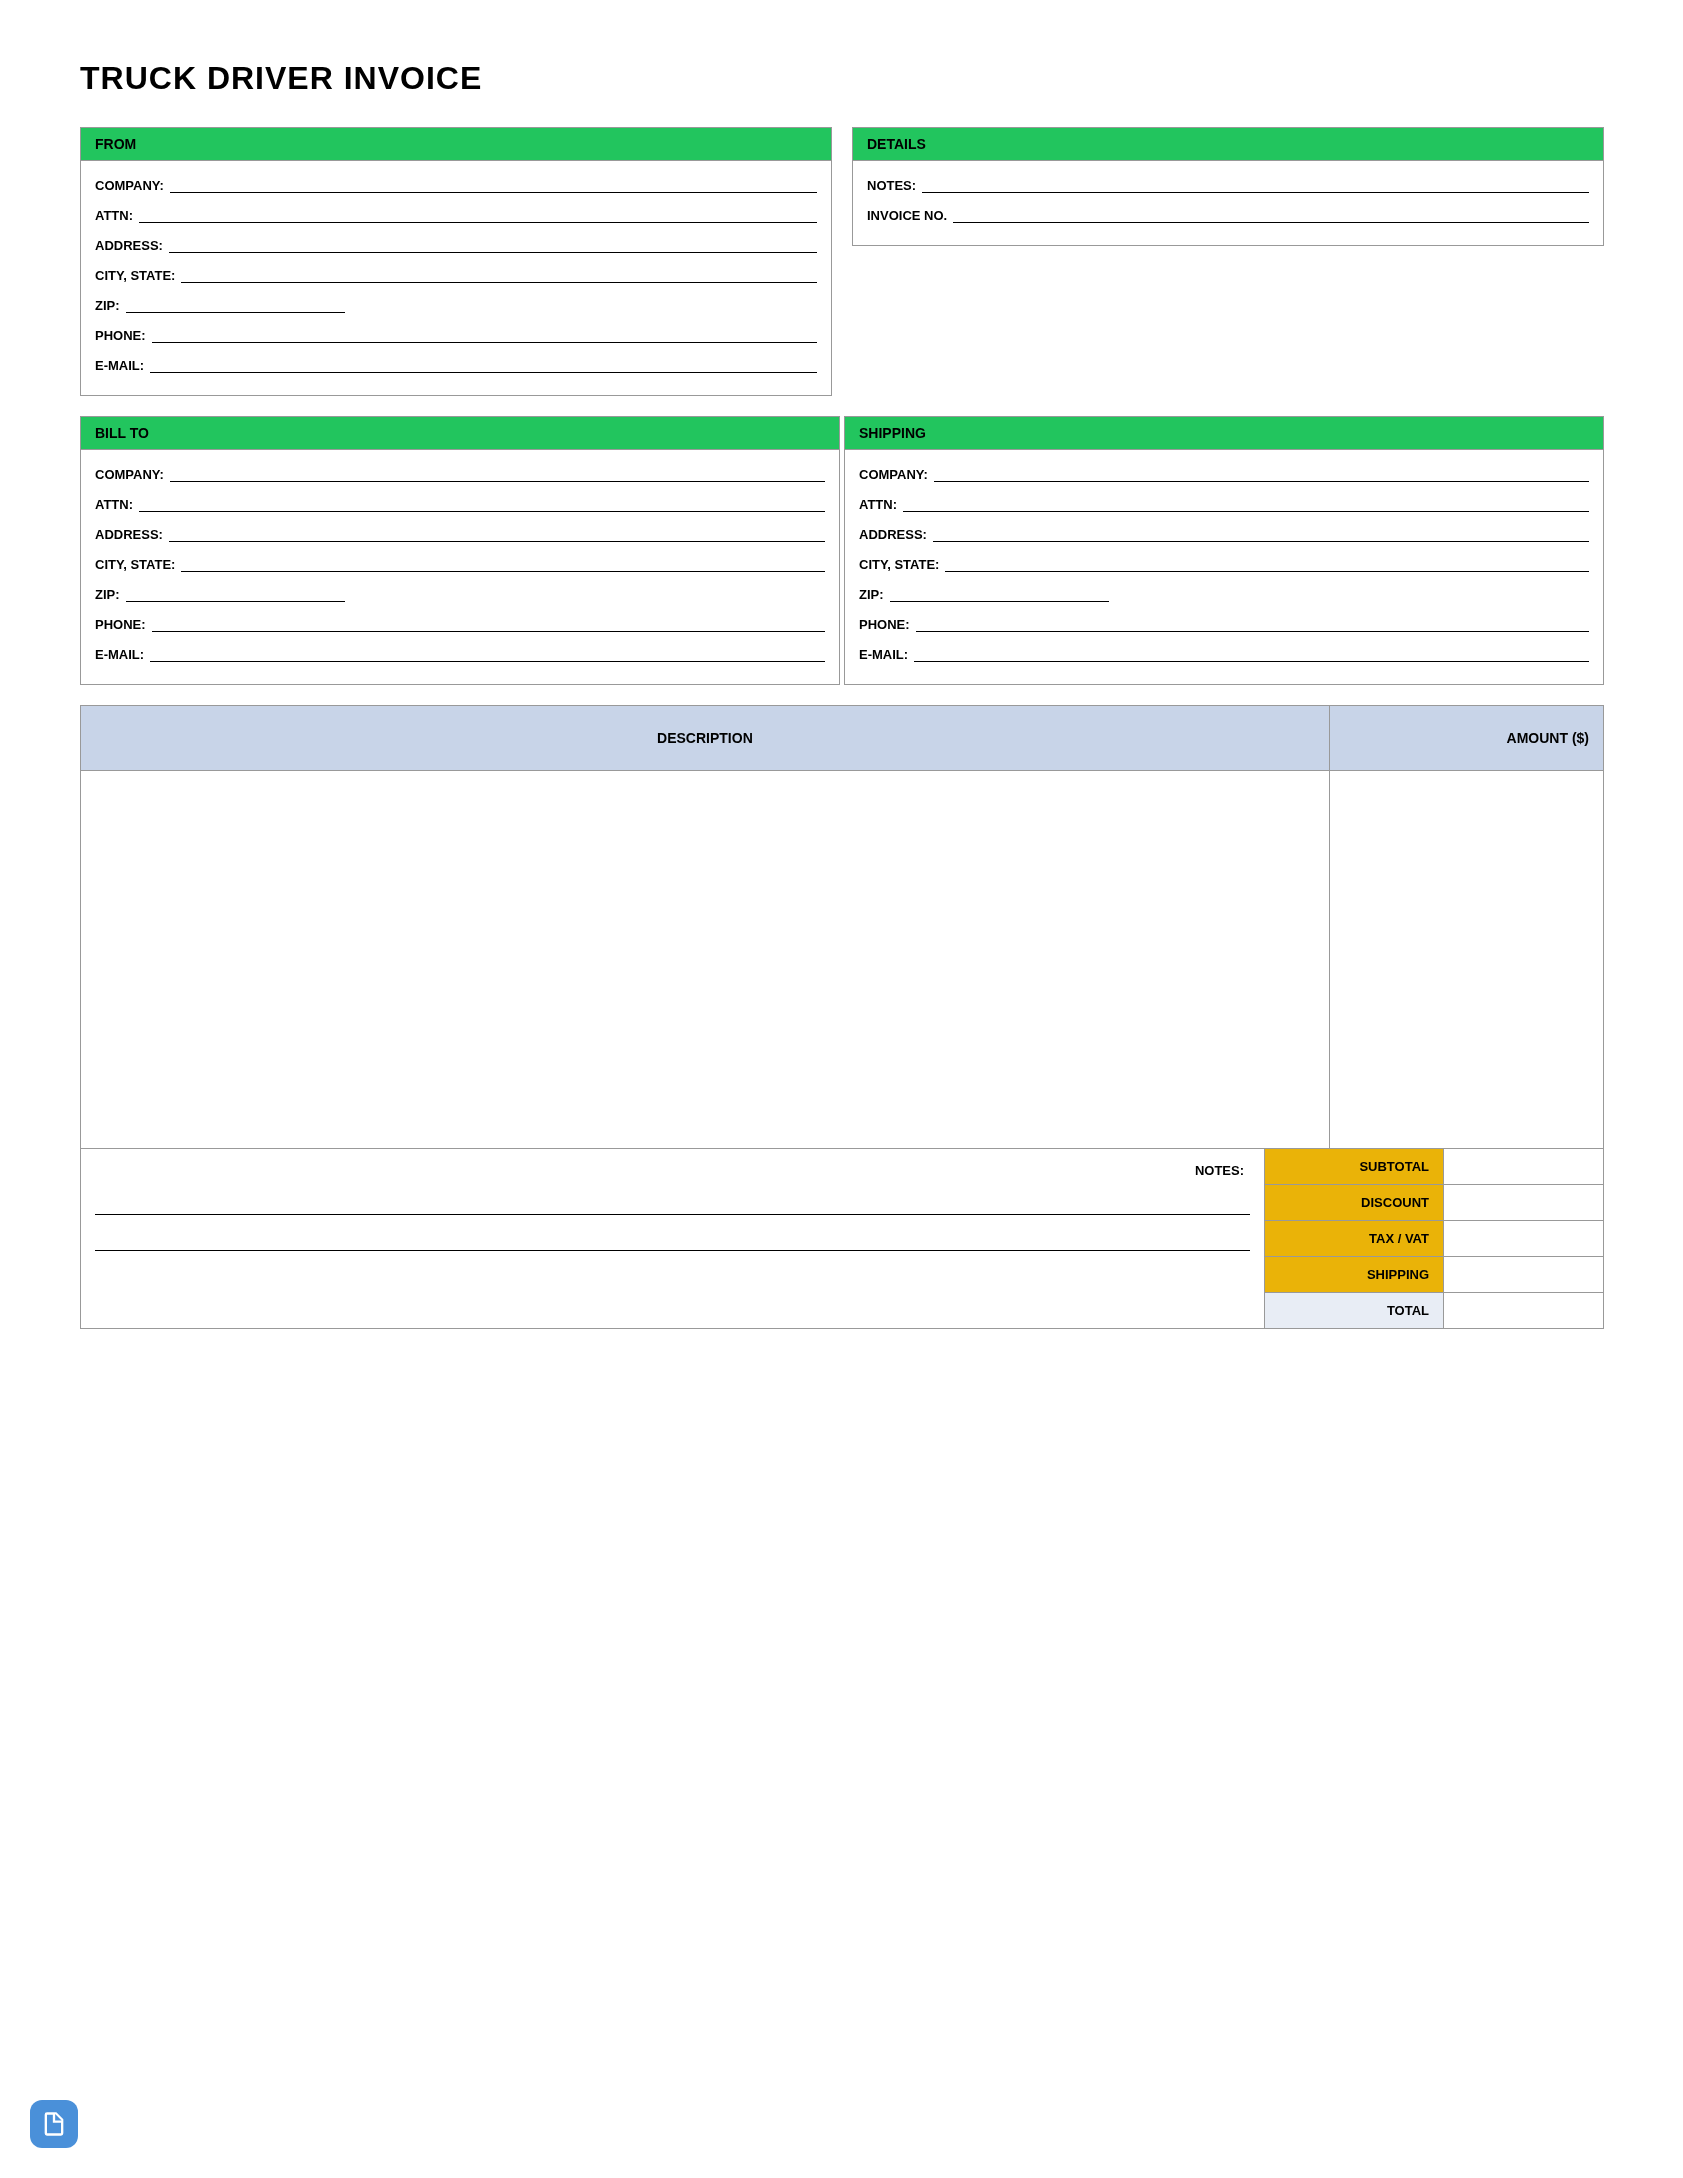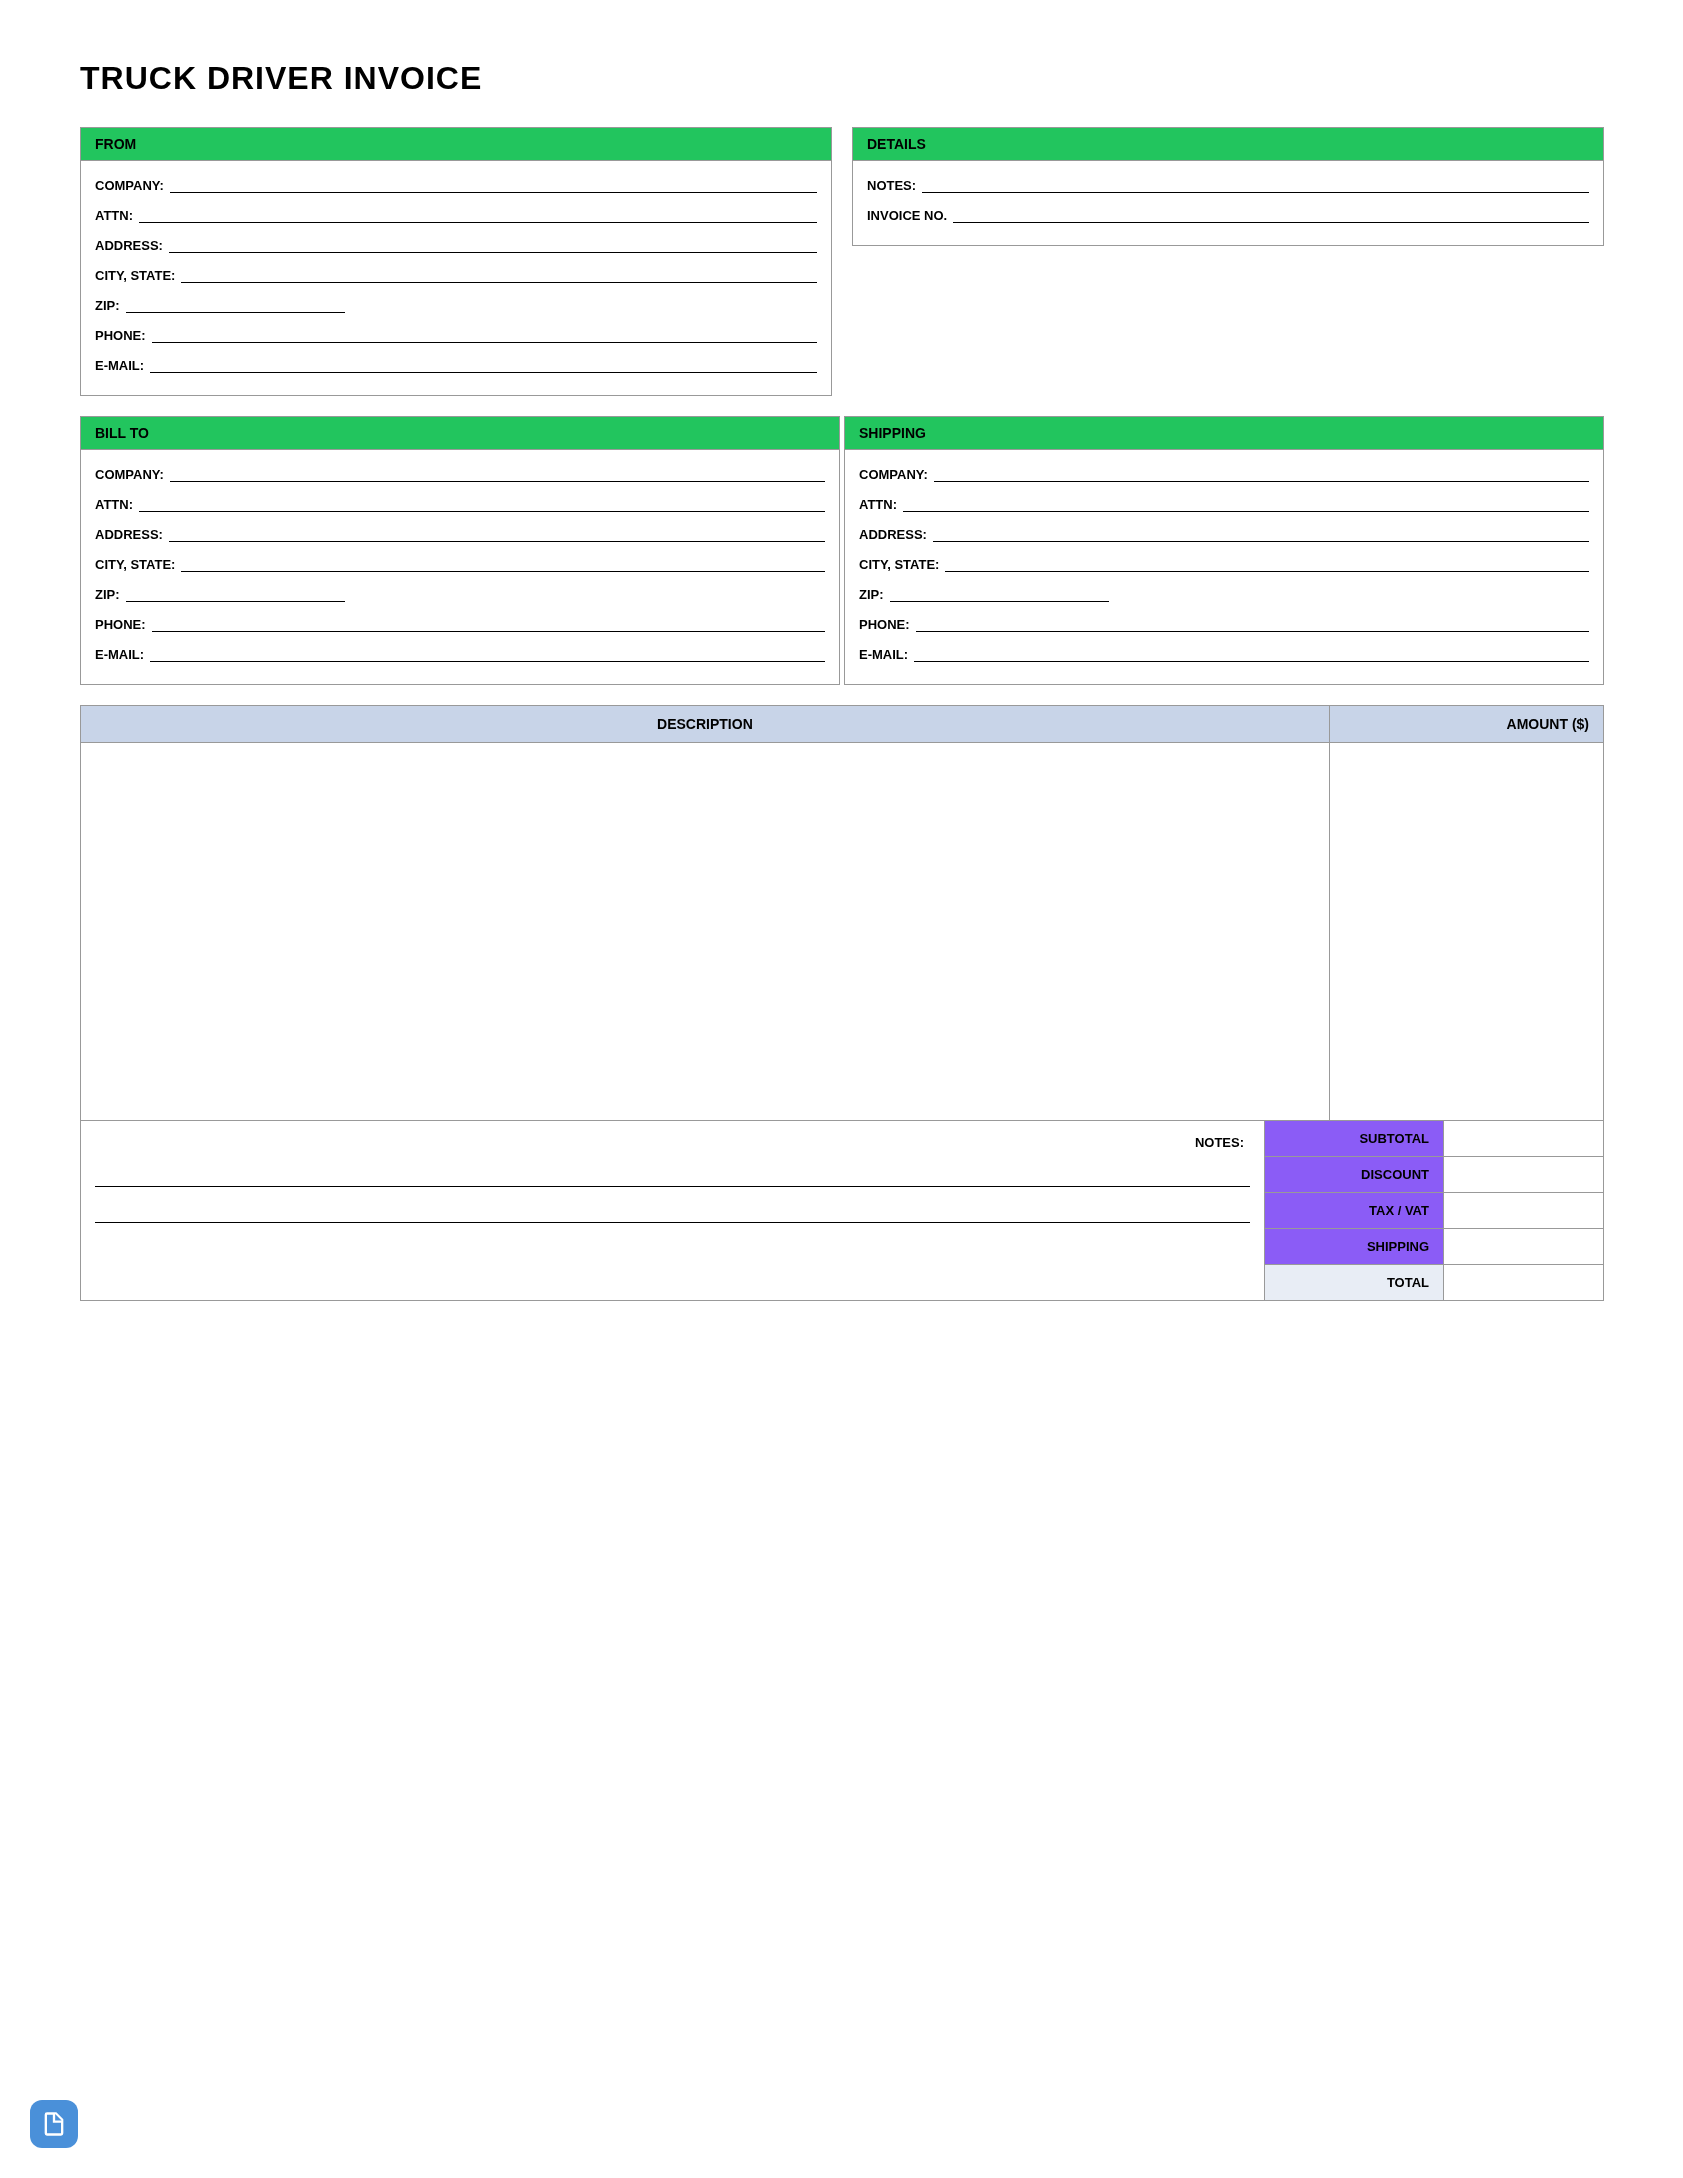--- a/index.html
+++ b/index.html
@@ -90,21 +90,21 @@
     
     .description-table {
       width: 100%;
       border-collapse: collapse;
       margin-bottom: 0;
     }
 
     .description-table th {
       background-color: #c8d4e8;
       border: 1px solid #999;
-      padding: 10px 14px;
+      padding: 24px 14px;
       font-weight: bold;
       font-size: 14px;
     }
 
     .description-table th.desc-col {
       text-align: center;
       width: 82%;
     }
 
     .description-table th.amount-col {
@@ -182,21 +182,21 @@
       border-bottom: none;
     }
 
     .total-label {
       font-weight: bold;
       font-size: 13px;
       padding: 10px 14px;
       text-align: right;
       flex: 1;
       border-right: 1px solid #999;
-      background-color: #8b5cf6;
+      background-color: #eab308;
     }
 
     .total-row.total-final .total-label {
       background-color: #e8edf5;
     }
 
     .total-value {
       width: 159px;
       min-width: 159px;
       padding: 10px 14px;

